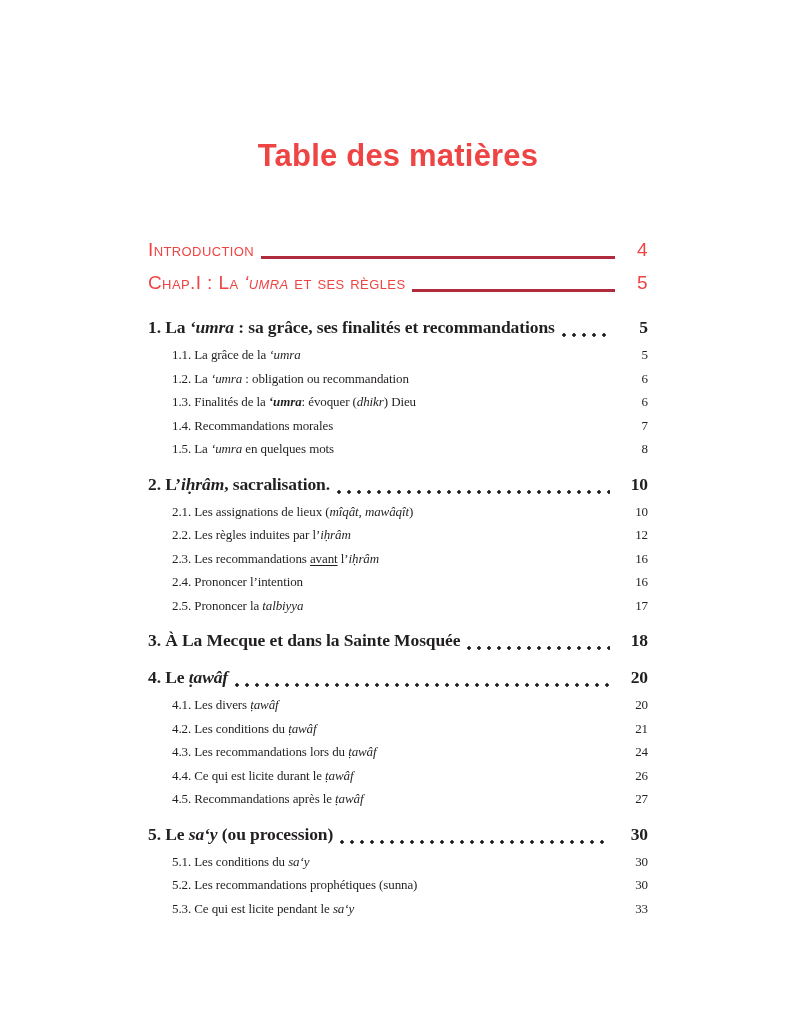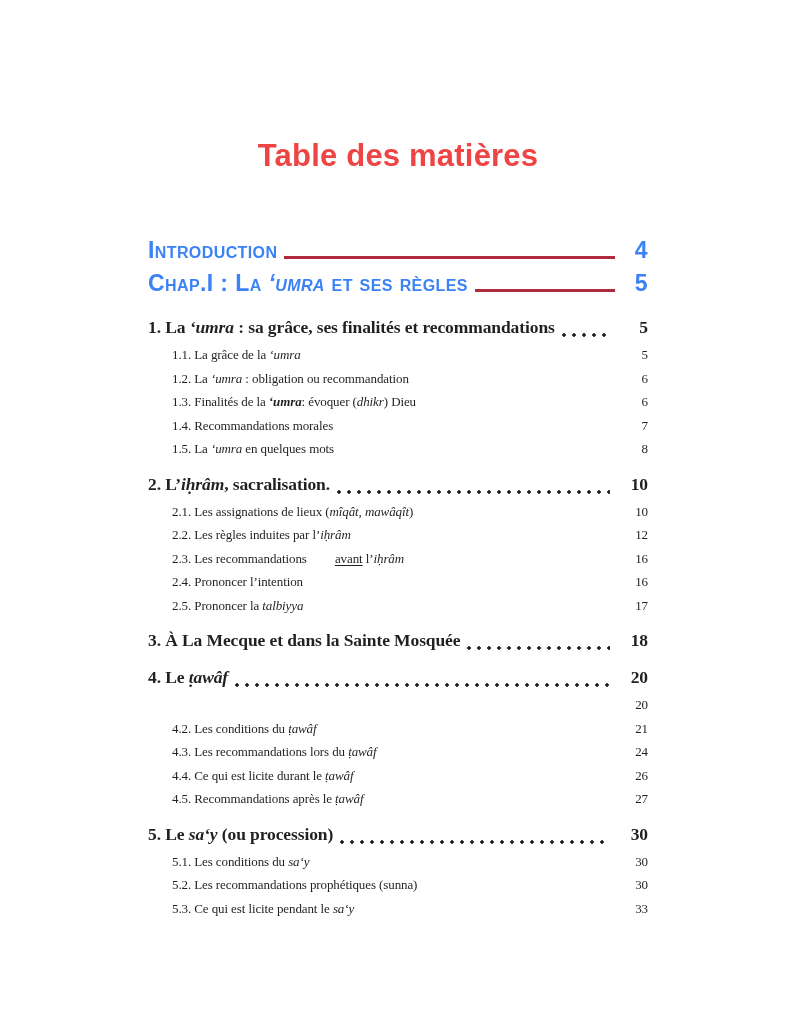--- a/index.html
+++ b/index.html
@@ -13,35 +13,35 @@
     margin:0 0 66px 0;
     font-family:"Liberation Sans","DejaVu Sans",sans-serif;
     font-weight:700;font-size:31px;line-height:1;
     color:#ef4444;text-align:center;letter-spacing:.2px;
   }
   .entries{width:500px;}
   .row{display:flex;align-items:baseline;}
   
   .row.chapter{
     font-family:"Liberation Sans","DejaVu Sans",sans-serif;
-    font-weight:700;font-variant:small-caps;
-    font-size:23px;line-height:26px;color:#3b82f6;letter-spacing:.4px;
+    font-weight:400;font-variant:small-caps;
+    font-size:19px;line-height:26px;color:#ef4444;letter-spacing:.4px;
   }
   .row.chapter + .row.chapter{margin-top:7px;}
   
   .row.section{
     font-weight:700;font-size:17.5px;line-height:27px;
     margin-top:10px;margin-bottom:2px;letter-spacing:-.1px;
   }
   .row.chapter + .row.section{margin-top:18px;}
   
   .row.sub{font-size:13px;line-height:23.5px;padding-left:24px;letter-spacing:-.1px;}
   .seg-i{font-style:italic;}
   .seg-bi{font-style:italic;font-weight:700;}
-  .seg-u{text-decoration:underline;text-underline-offset:2px;margin-left:25px;}
+  .seg-u{text-decoration:underline;text-underline-offset:2px;}
   .label{white-space:nowrap;}
   .leader{flex:1 1 auto;min-width:6px;}
   .line-leader{
     align-self:flex-end;margin:0 -1px 4px 7px;
     border-bottom:3px solid #b12b3f;
   }
   .dots-leader{align-self:flex-end;position:relative;height:10px;margin:0 4px 0 7px;}
   .dots-leader::after{
     content:"";position:absolute;left:0;right:0;bottom:4px;height:4px;
     background-image:radial-gradient(circle at 2px 2px,#221f20 1.5px,transparent 1.95px);
@@ -130,20 +130,21 @@
         <span class="label"><span>3. À La Mecque et dans la Sainte Mosquée</span></span>
         <span class="leader dots-leader"></span>
         <span class="page">18</span>
       </div>
       <div class="row section">
         <span class="label"><span>4. Le </span><span class="seg-i">ṭawâf</span></span>
         <span class="leader dots-leader"></span>
         <span class="page">20</span>
       </div>
       <div class="row sub">
+        <span class="label"><span>4.1. Les divers </span><span class="seg-i">ṭawâf</span></span>
         <span class="leader spacer"></span>
         <span class="page">20</span>
       </div>
       <div class="row sub">
         <span class="label"><span>4.2. Les conditions du </span><span class="seg-i">ṭawâf</span></span>
         <span class="leader spacer"></span>
         <span class="page">21</span>
       </div>
       <div class="row sub">
         <span class="label"><span>4.3. Les recommandations lors du </span><span class="seg-i">ṭawâf</span></span>

